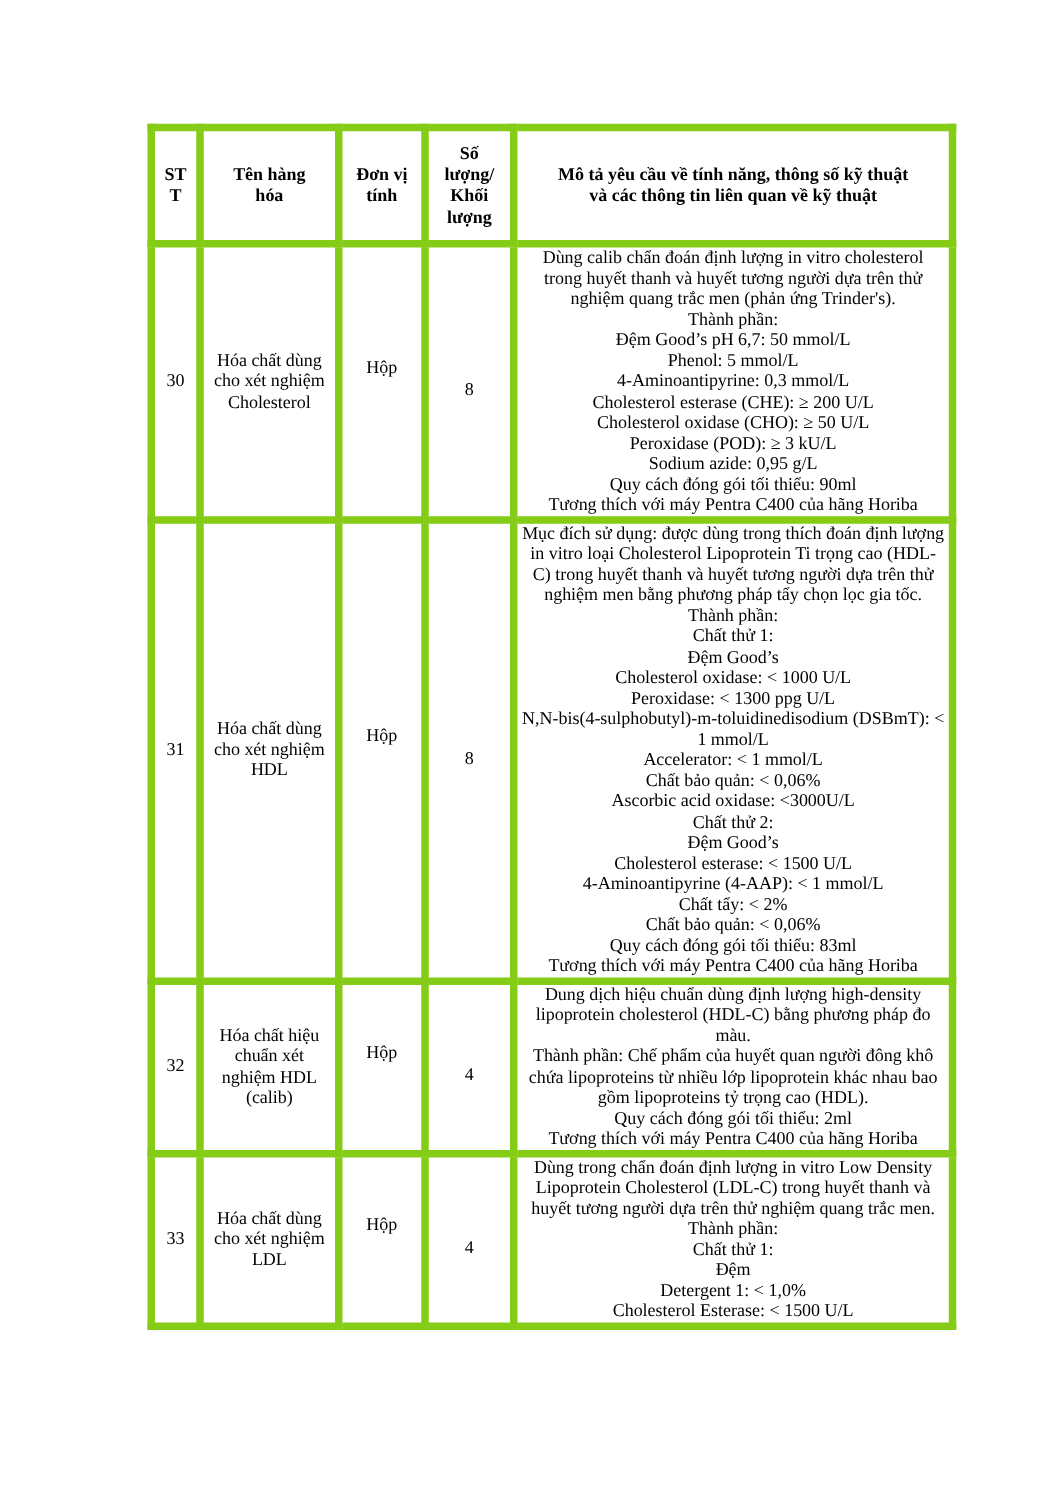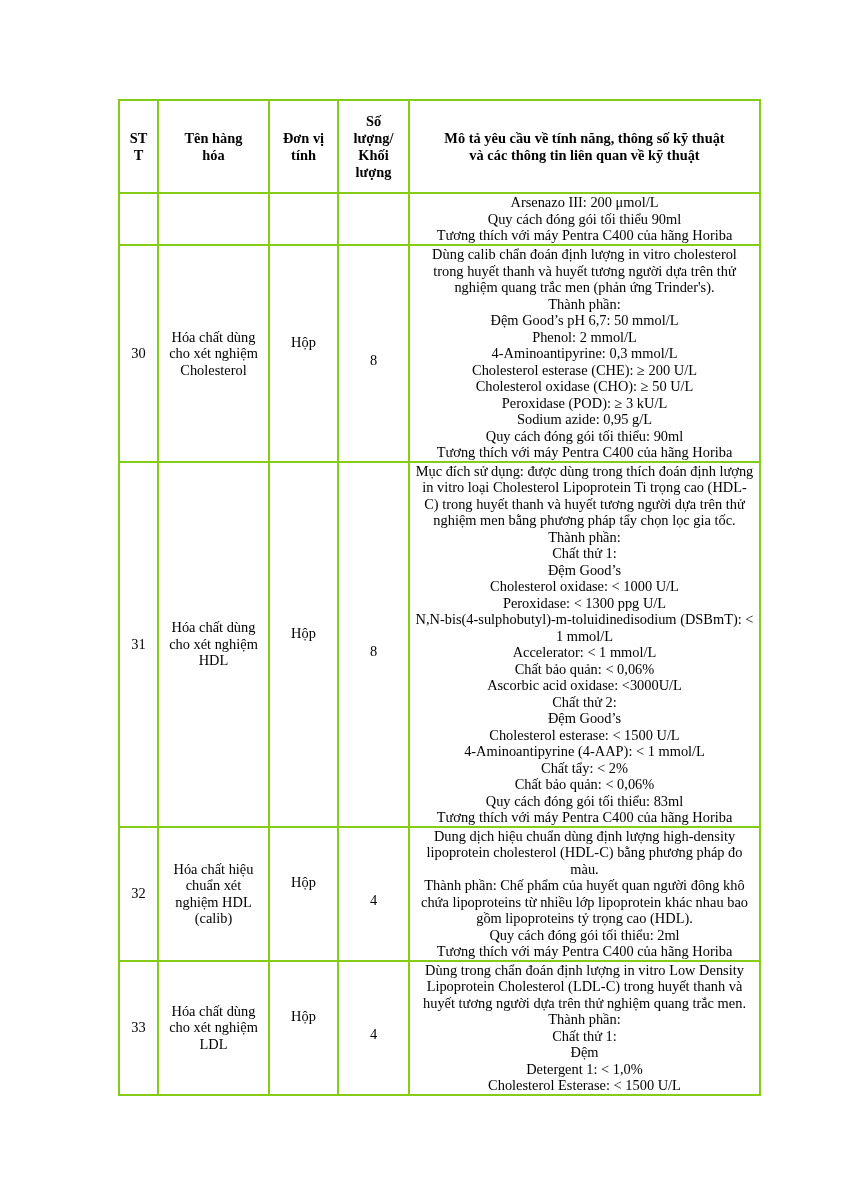--- a/index.html
+++ b/index.html
@@ -6,21 +6,21 @@
   body{
     width:848px;height:1200px;background:#ffffff;position:relative;
     font-family:"Liberation Serif","DejaVu Serif",serif;color:#000;
     -webkit-font-smoothing:antialiased;
   }
   .page{position:absolute;left:118px;top:99px;}
   table.spec{
     border-collapse:collapse;table-layout:fixed;width:641px;
   }
   .spec th,.spec td{
-    border:2px solid #84cc16;
+    border:6px solid #84cc16;
     padding:0 2px;
     vertical-align:middle;
     text-align:center;
     overflow:visible;
   }
   .spec thead tr{height:93px;}
   .spec th{
     font-weight:bold;font-size:14.4px;line-height:17px;white-space:pre;
   }
   .spec td{font-size:14.4px;line-height:16.5px;}
@@ -58,53 +58,38 @@
 tính</th>
         <th>Số
 lượng/
 Khối
 lượng</th>
         <th>Mô tả yêu cầu về tính năng, thông số kỹ thuật
 và các thông tin liên quan về kỹ thuật</th>
       </tr>
     </thead>
     <tbody id="tbody">
-        <tr class="rh-0">
-          <td class="c-stt"></td>
-          <td class="c-name"></td>
-          <td class="c-unit">
-            <div class="unit-inner"></div>
-          </td>
-          <td class="c-qty">
-            <div class="qty-inner"></div>
-          </td>
-          <td class="c-desc">
-            <div class="desc-line">Arsenazo III: 200 μmol/L</div>
-            <div class="desc-line">Quy cách đóng gói tối thiểu 90ml</div>
-            <div class="desc-line">Tương thích với máy Pentra C400 của hãng Horiba</div>
-          </td>
-        </tr>
         <tr class="rh-1">
           <td class="c-stt">30</td>
           <td class="c-name">Hóa chất dùng
 cho xét nghiệm
 Cholesterol</td>
           <td class="c-unit">
             <div class="unit-inner">Hộp</div>
           </td>
           <td class="c-qty">
             <div class="qty-inner">8</div>
           </td>
           <td class="c-desc">
             <div class="desc-line">Dùng calib chẩn đoán định lượng in vitro cholesterol</div>
             <div class="desc-line">trong huyết thanh và huyết tương người dựa trên thử</div>
             <div class="desc-line">nghiệm quang trắc men (phản ứng Trinder's).</div>
             <div class="desc-line">Thành phần:</div>
             <div class="desc-line">Đệm Good’s pH 6,7: 50 mmol/L</div>
-            <div class="desc-line">Phenol: 2 mmol/L</div>
+            <div class="desc-line">Phenol: 5 mmol/L</div>
             <div class="desc-line">4-Aminoantipyrine: 0,3 mmol/L</div>
             <div class="desc-line">Cholesterol esterase (CHE): ≥ 200 U/L</div>
             <div class="desc-line">Cholesterol oxidase (CHO): ≥ 50 U/L</div>
             <div class="desc-line">Peroxidase (POD): ≥ 3 kU/L</div>
             <div class="desc-line">Sodium azide: 0,95 g/L</div>
             <div class="desc-line">Quy cách đóng gói tối thiểu: 90ml</div>
             <div class="desc-line">Tương thích với máy Pentra C400 của hãng Horiba</div>
           </td>
         </tr>
         <tr class="rh-2">

